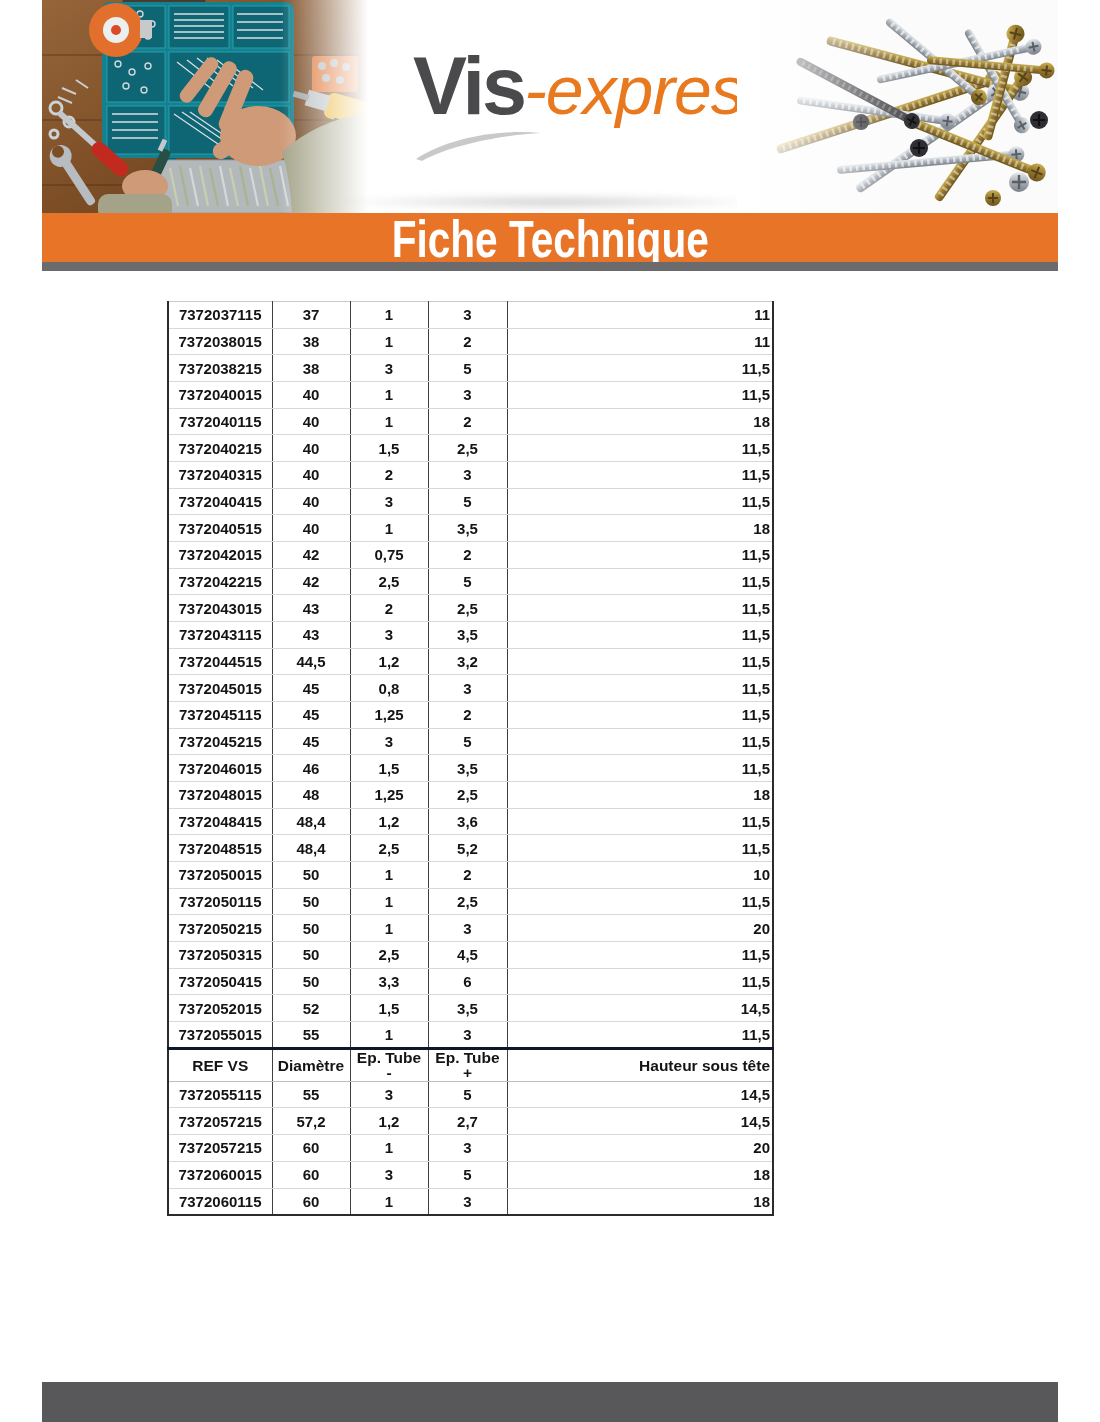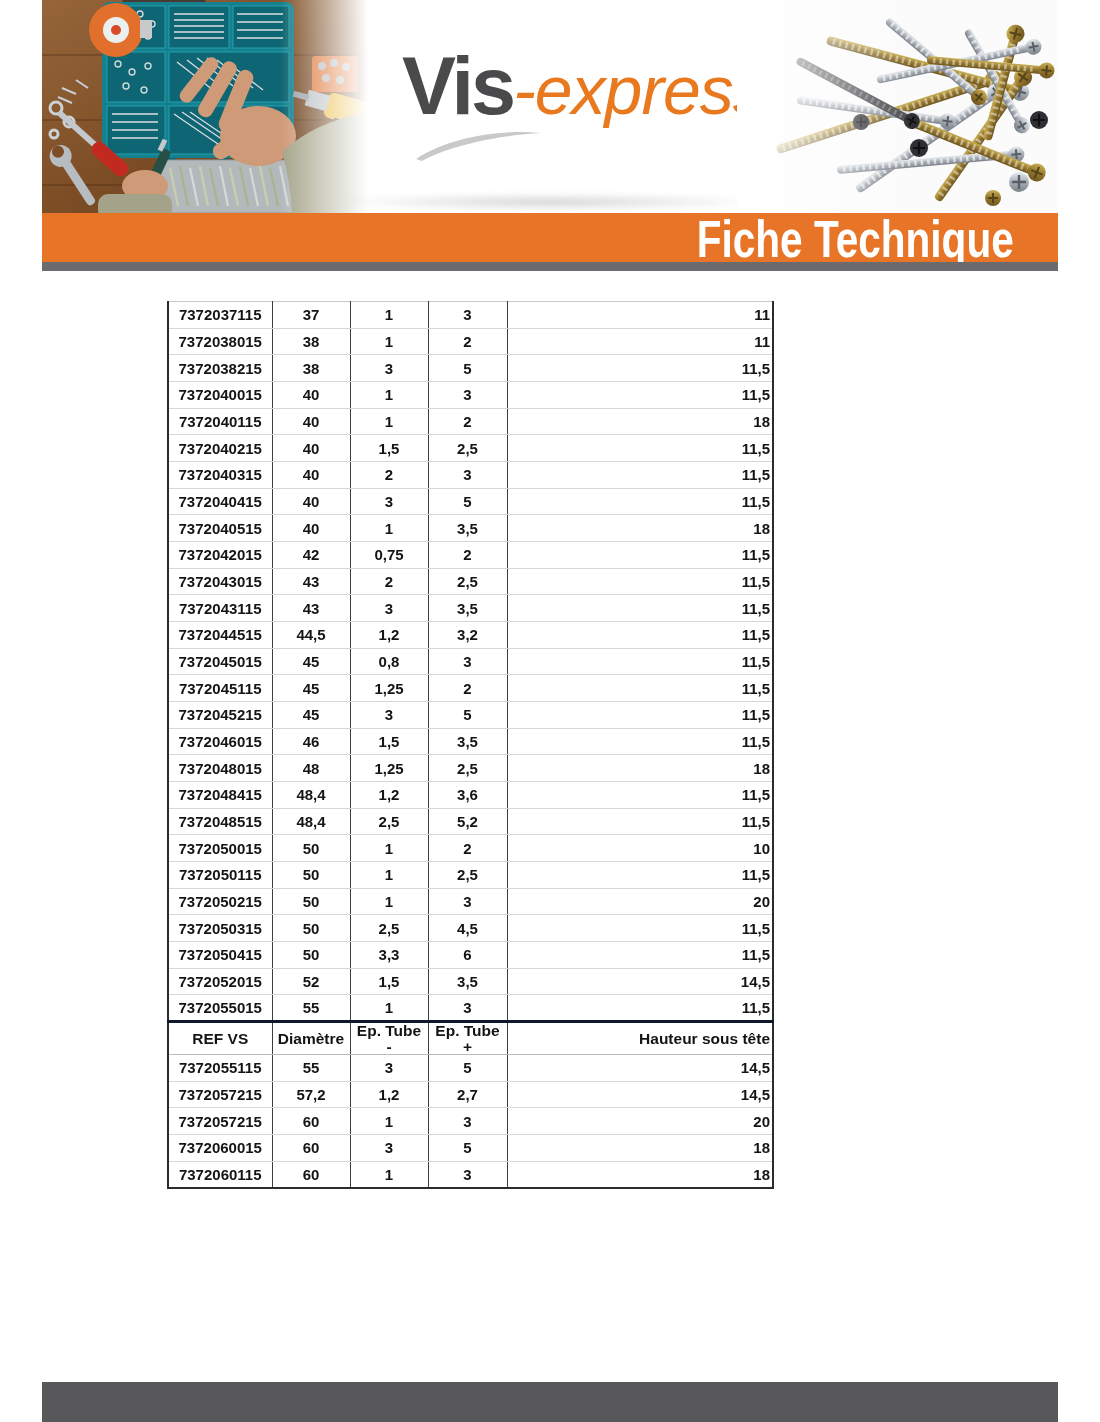--- a/index.html
+++ b/index.html
@@ -5,32 +5,32 @@
   html,body{margin:0;padding:0;background:#ffffff;}
   .page{
     position:relative;width:1100px;height:1422px;background:#ffffff;
     overflow:hidden;font-family:"Liberation Sans",sans-serif;
   }
   
   .photo-left{position:absolute;left:42px;top:0;width:326px;height:213px;}
   .photo-right{position:absolute;left:737px;top:0;width:321px;height:213px;}
   
   .logo{position:absolute;left:402px;top:46px;width:300px;height:120px;white-space:nowrap;}
-  .logo-vis{font-size:81px;font-weight:bold;color:#4a4a4c;letter-spacing:-3px;line-height:1;}
+  .logo-vis{font-size:81px;font-weight:bold;color:#4a4a4c;letter-spacing:-3px;line-height:1;margin-left:11px;}
   .logo-express{font-size:68px;font-weight:normal;font-style:italic;color:#e8791f;letter-spacing:-1px;}
   .swoosh{position:absolute;left:12px;top:82px;width:130px;height:34px;}
   .logo-shadow{
     position:absolute;left:330px;top:194px;width:440px;height:16px;
     background:radial-gradient(ellipse at center,rgba(90,90,95,0.28) 0%,rgba(90,90,95,0) 70%);
     filter:blur(3px);
   }
   
   .banner{
     position:absolute;left:42px;top:213px;width:1016px;height:52px;background:#e87427;
-    display:flex;align-items:center;justify-content:flex-end;
+    display:flex;align-items:center;justify-content:center;
   }
   .banner-title{
     color:#ffffff;font-size:52px;font-weight:bold;line-height:1;
     transform:scaleX(0.78);letter-spacing:0;
   }
   .divider-bar{position:absolute;left:42px;top:262px;width:1016px;height:9px;background:#6b6b6e;}
   
   .spec-table{
     position:absolute;left:167px;top:301px;border-collapse:collapse;table-layout:fixed;
     border-left:2px solid #2b2b2b;border-right:2px solid #2b2b2b;
@@ -391,20 +391,27 @@
           <td>18</td>
         </tr>
         <tr>
           <td>7372042015</td>
           <td>42</td>
           <td>0,75</td>
           <td>2</td>
           <td>11,5</td>
         </tr>
         <tr>
+          <td>7372042215</td>
+          <td>42</td>
+          <td>2,5</td>
+          <td>5</td>
+          <td>11,5</td>
+        </tr>
+        <tr>
           <td>7372043015</td>
           <td>43</td>
           <td>2</td>
           <td>2,5</td>
           <td>11,5</td>
         </tr>
         <tr>
           <td>7372043115</td>
           <td>43</td>
           <td>3</td>

